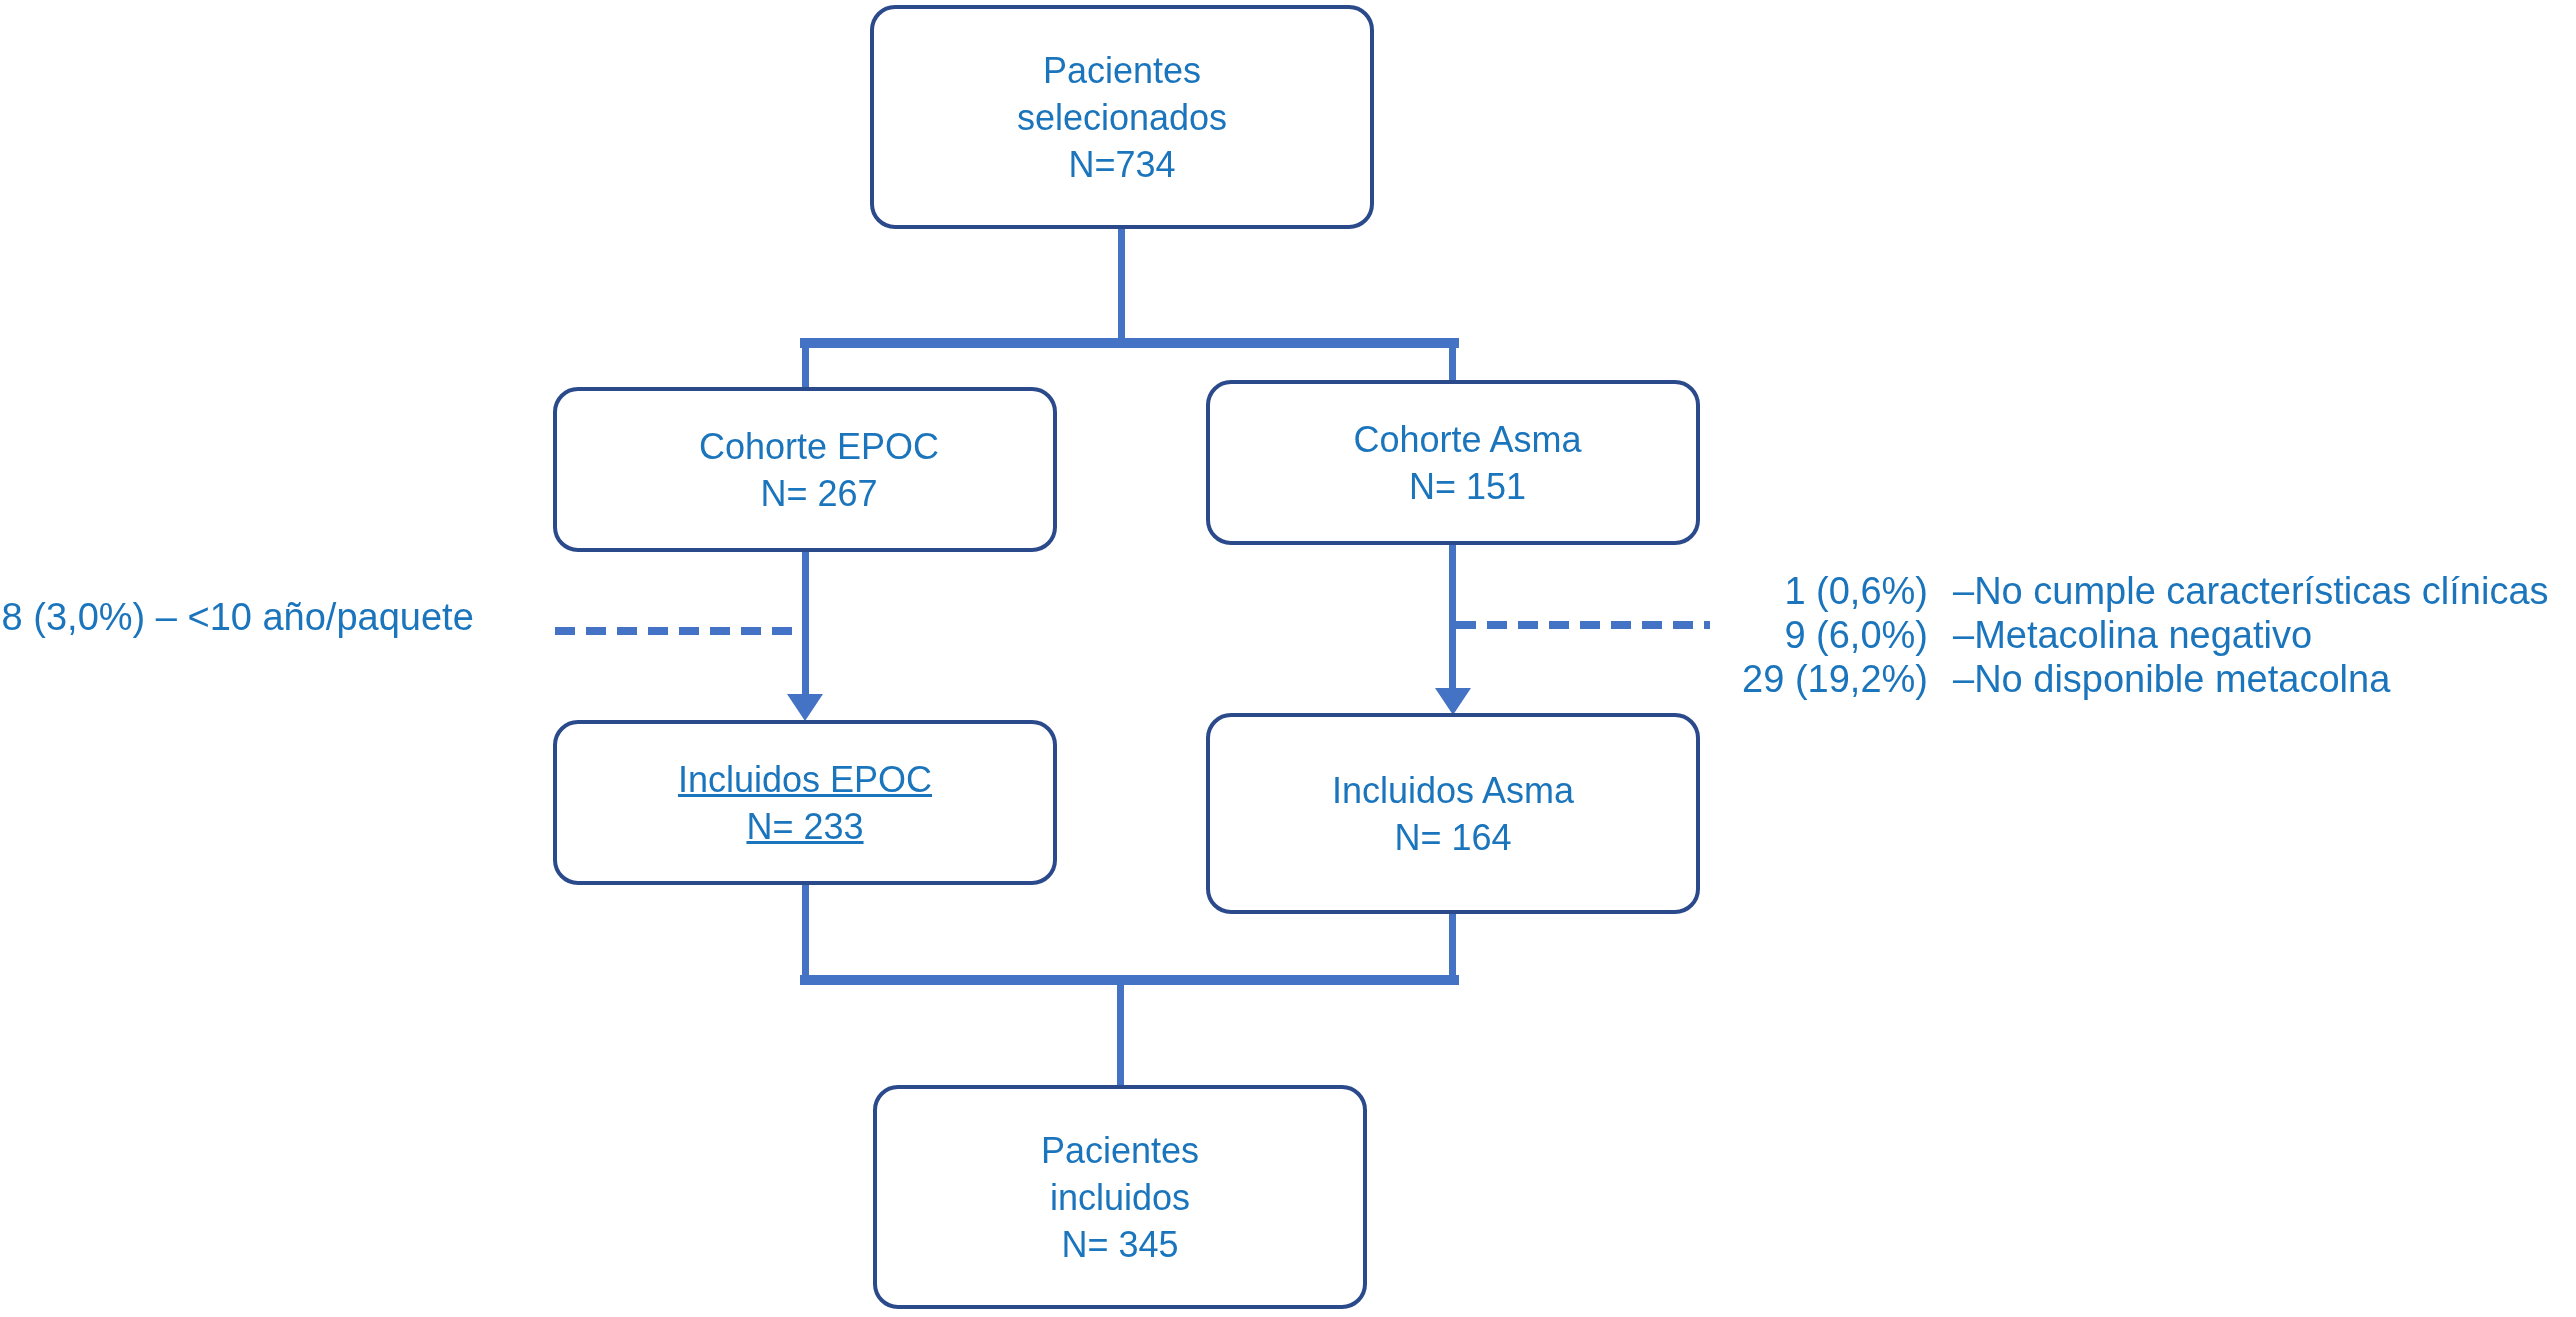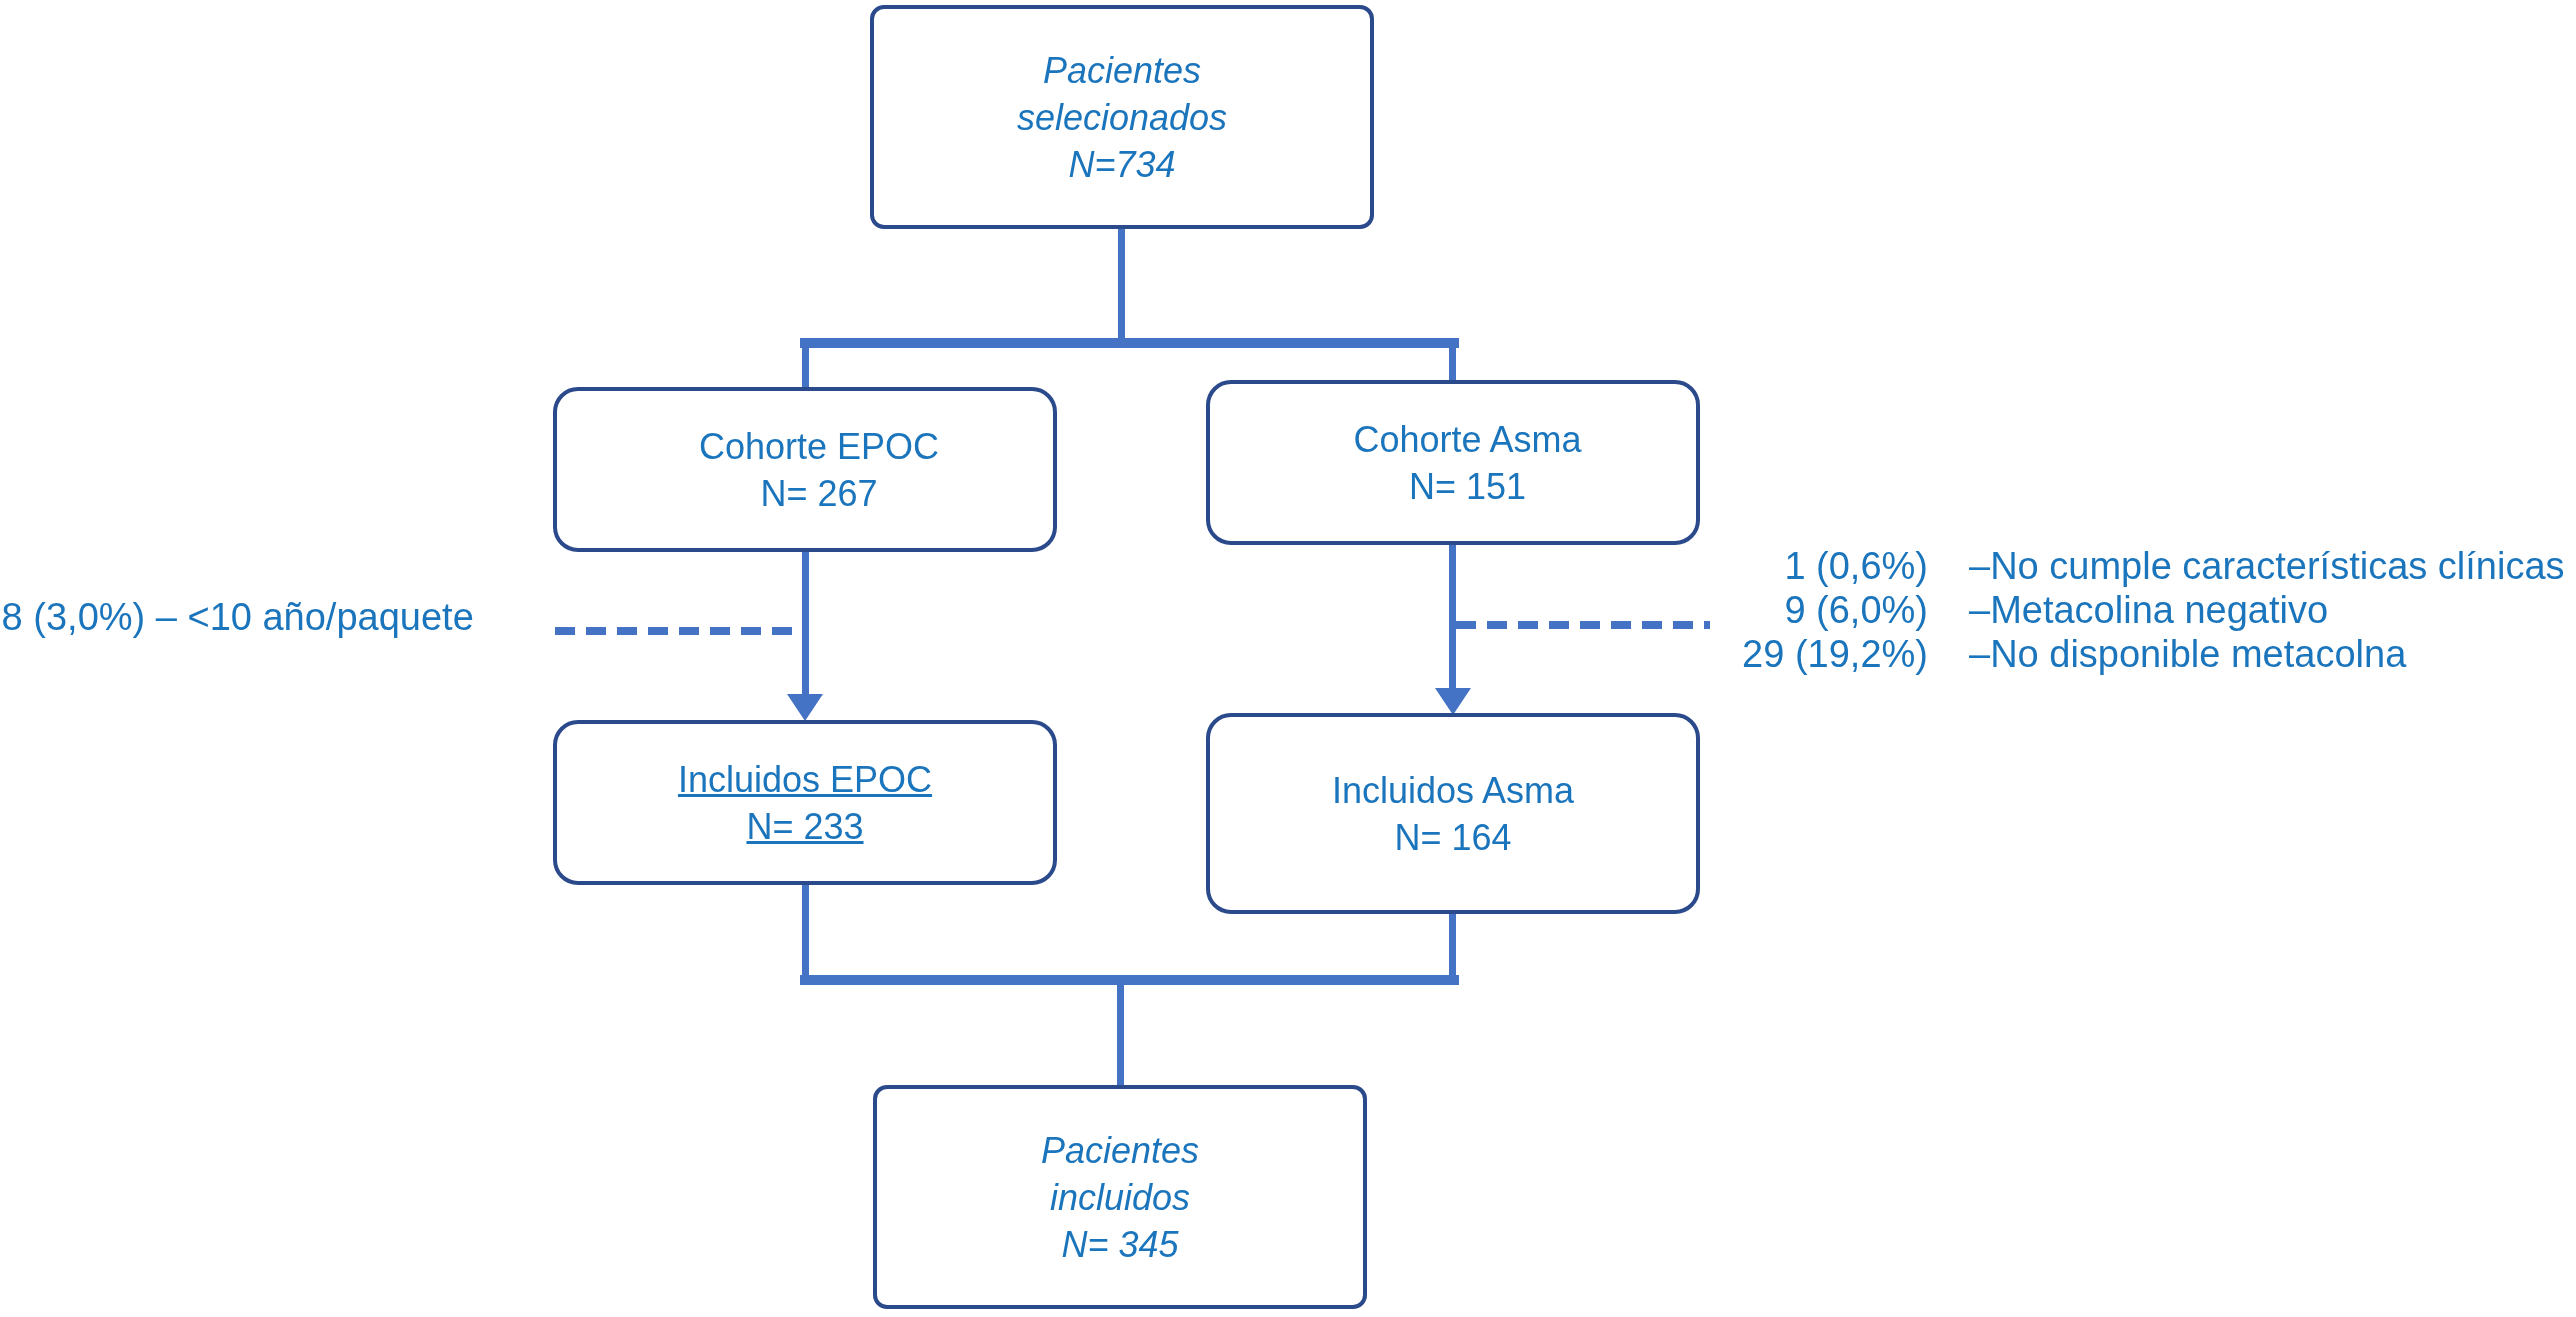--- a/index.html
+++ b/index.html
@@ -21,21 +21,21 @@
     box-sizing:border-box;
     background:#ffffff;
     border:4.1px solid var(--border-navy);
     display:flex;flex-direction:column;
     align-items:center;justify-content:center;
     text-align:center;
     color:var(--text-blue);
     font-size:36px;line-height:47px;
     z-index:3;
   }
-  .fbox.big{border-radius:14px;font-style:italic;}
+  .fbox.big{border-radius:25px;}
   .fbox.mid{border-radius:25px;}
   .box-selected       {left:870px;top:5px;   width:504px;height:224px;}
   .box-cohort-epoc    {left:553px; top:387px; width:504px;height:165px;padding-left:28px;}
   .box-cohort-asma    {left:1206px;top:380px; width:494px;height:165px;padding-left:29px;}
   .box-included-epoc  {left:553px; top:720px; width:504px;height:165px;text-decoration:underline;}
   .box-included-asma  {left:1206px;top:713px; width:494px;height:201px;}
   .box-included-total {left:873px;top:1085px;width:494px;height:224px;}
   
   .conn{position:absolute;background:var(--conn-blue);z-index:1;}
   .stem-top        {left:1118px;top:227px; width:6.6px;  height:112px;}
@@ -67,24 +67,24 @@
   
   .note{
     position:absolute;
     color:var(--text-blue);
     font-size:38px;line-height:44px;
     white-space:nowrap;
     z-index:3;
   }
   .notes-left{left:1.6px;top:595px;text-align:left;}
   .notes-right{
-    left:1688px;top:544px;
+    left:1688px;top:569px;
     display:grid;
     grid-template-columns:240px auto;
-    column-gap:41px;
+    column-gap:25px;
   }
   .notes-right .num{text-align:right;}
   .notes-right .desc{text-align:left;}
 </style>
 </head>
 <body>
 
 <div class="canvas">
 
   <div class="conn stem-top"></div>

